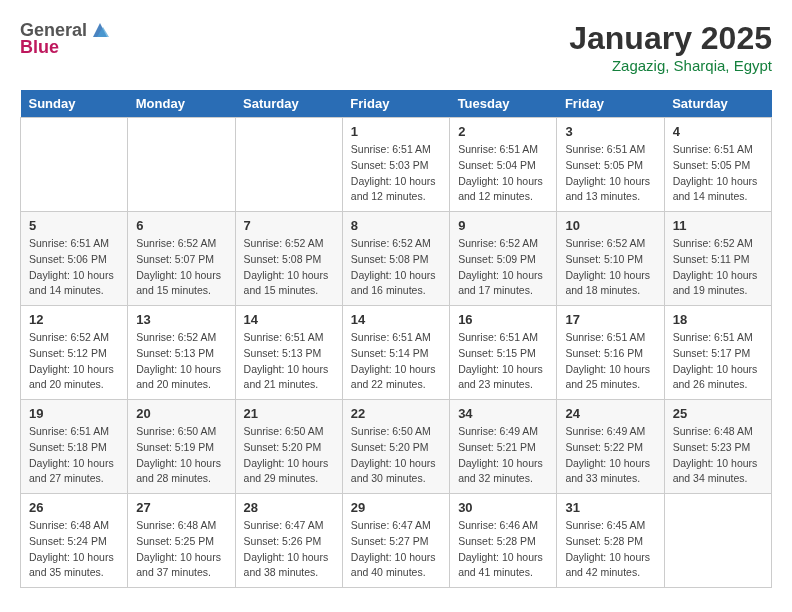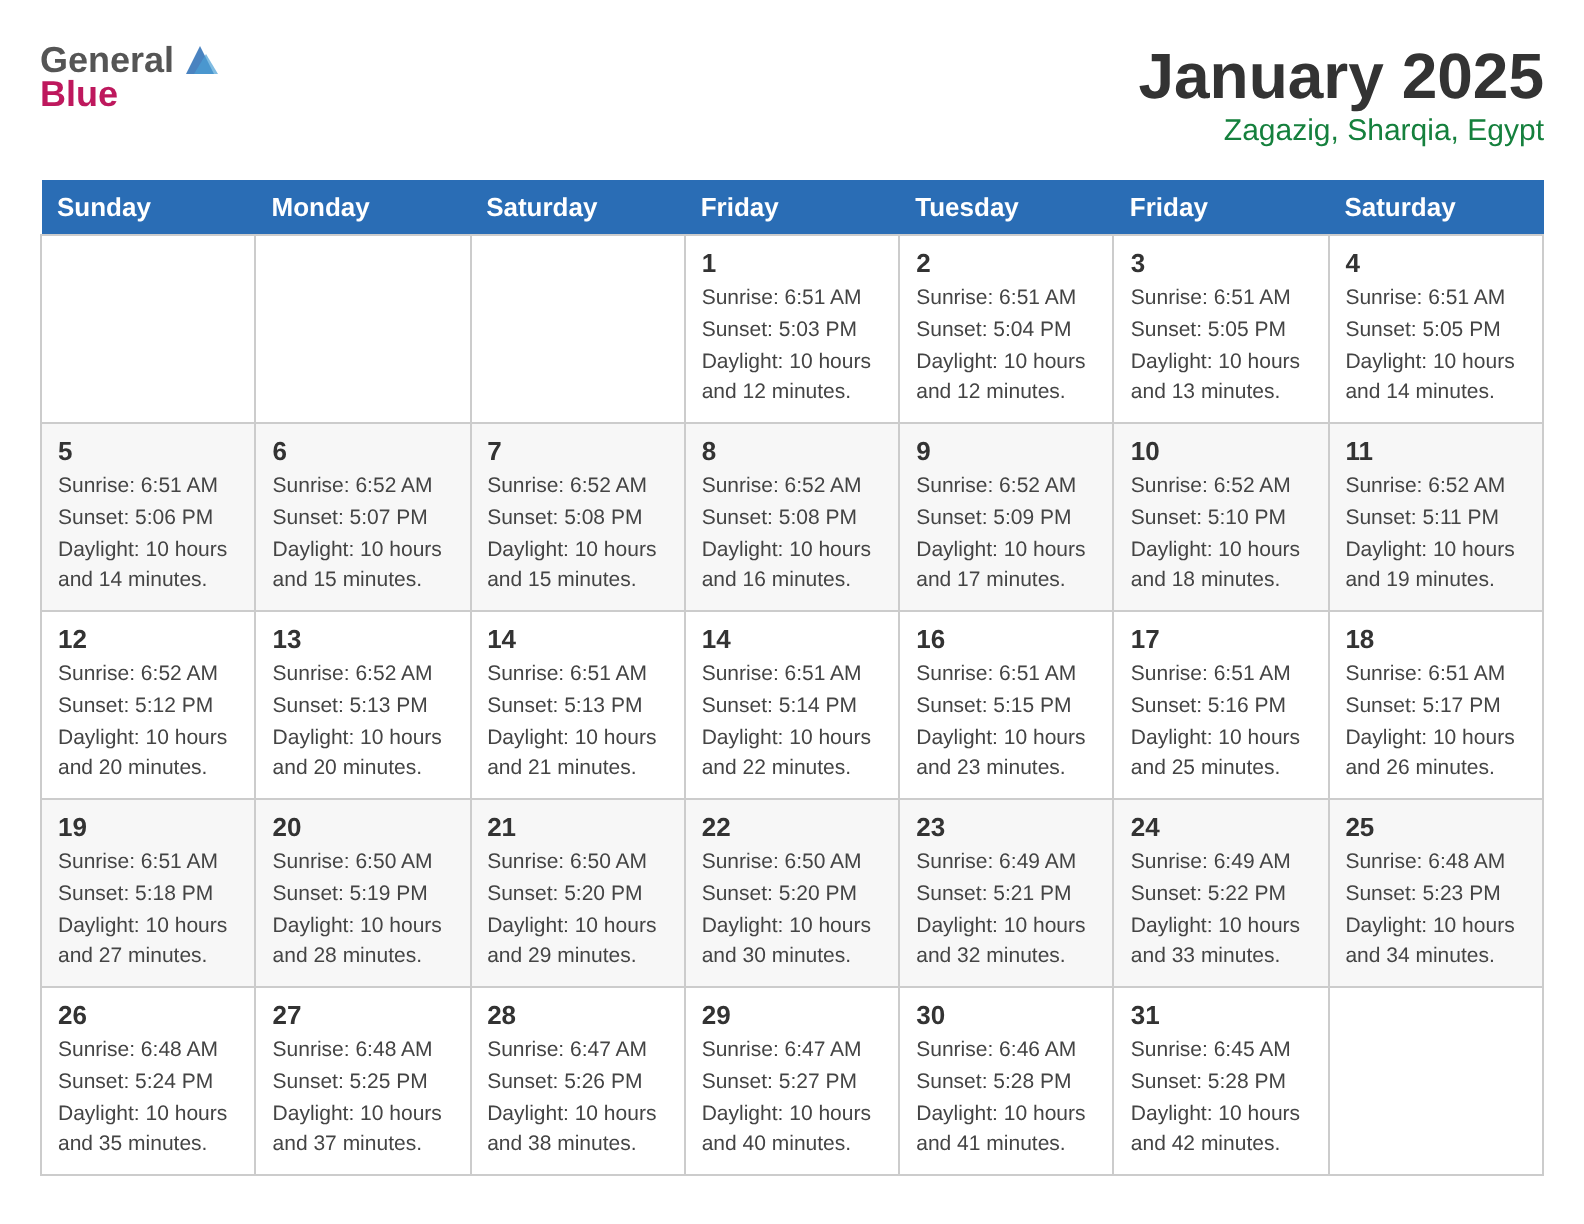--- a/index.html
+++ b/index.html
@@ -202,21 +202,21 @@
         </td>
         <td>
           <span class="day-number">21</span>
           <div class="day-info">Sunrise: 6:50 AM<br>Sunset: 5:20 PM<br>Daylight: 10 hours and 29 minutes.</div>
         </td>
         <td>
           <span class="day-number">22</span>
           <div class="day-info">Sunrise: 6:50 AM<br>Sunset: 5:20 PM<br>Daylight: 10 hours and 30 minutes.</div>
         </td>
         <td>
-          <span class="day-number">23</span>
+          <span class="day-number">34</span>
           <div class="day-info">Sunrise: 6:49 AM<br>Sunset: 5:21 PM<br>Daylight: 10 hours and 32 minutes.</div>
         </td>
         <td>
           <span class="day-number">24</span>
           <div class="day-info">Sunrise: 6:49 AM<br>Sunset: 5:22 PM<br>Daylight: 10 hours and 33 minutes.</div>
         </td>
         <td>
           <span class="day-number">25</span>
           <div class="day-info">Sunrise: 6:48 AM<br>Sunset: 5:23 PM<br>Daylight: 10 hours and 34 minutes.</div>
         </td>

